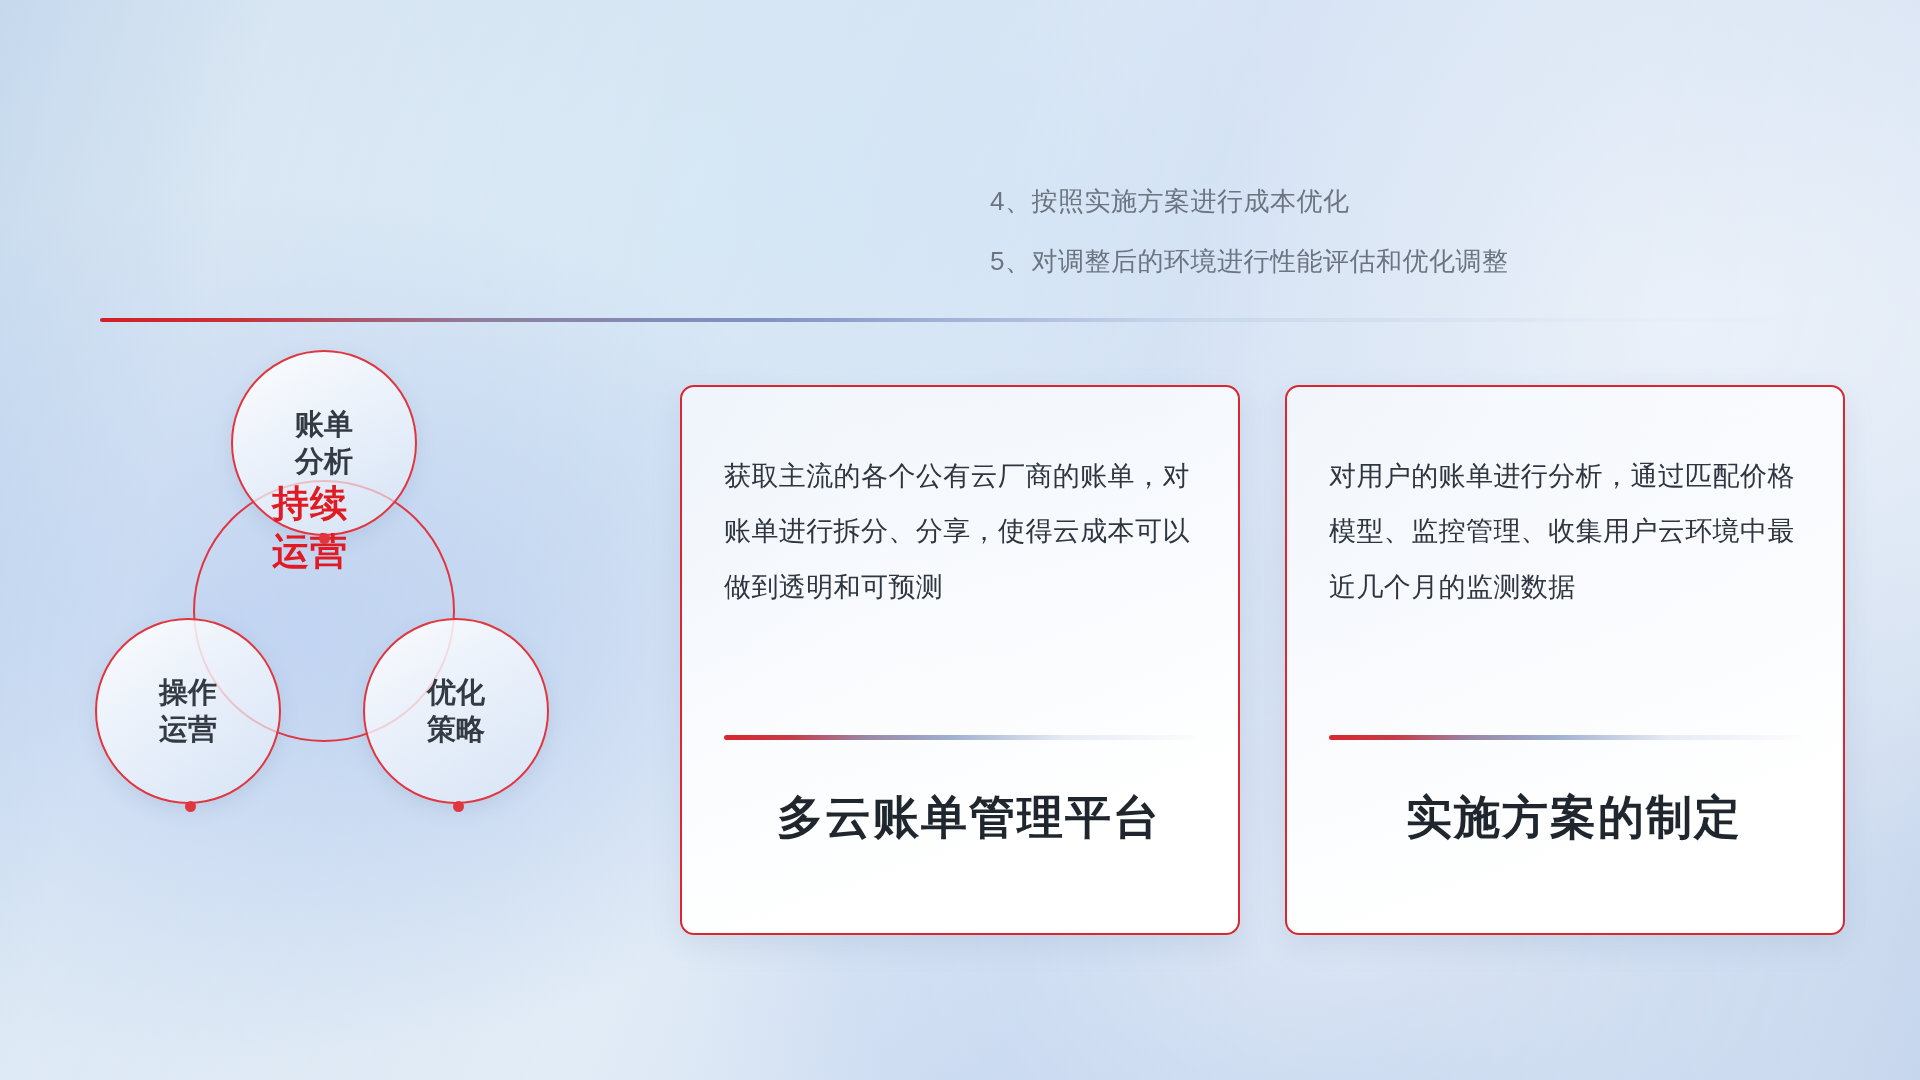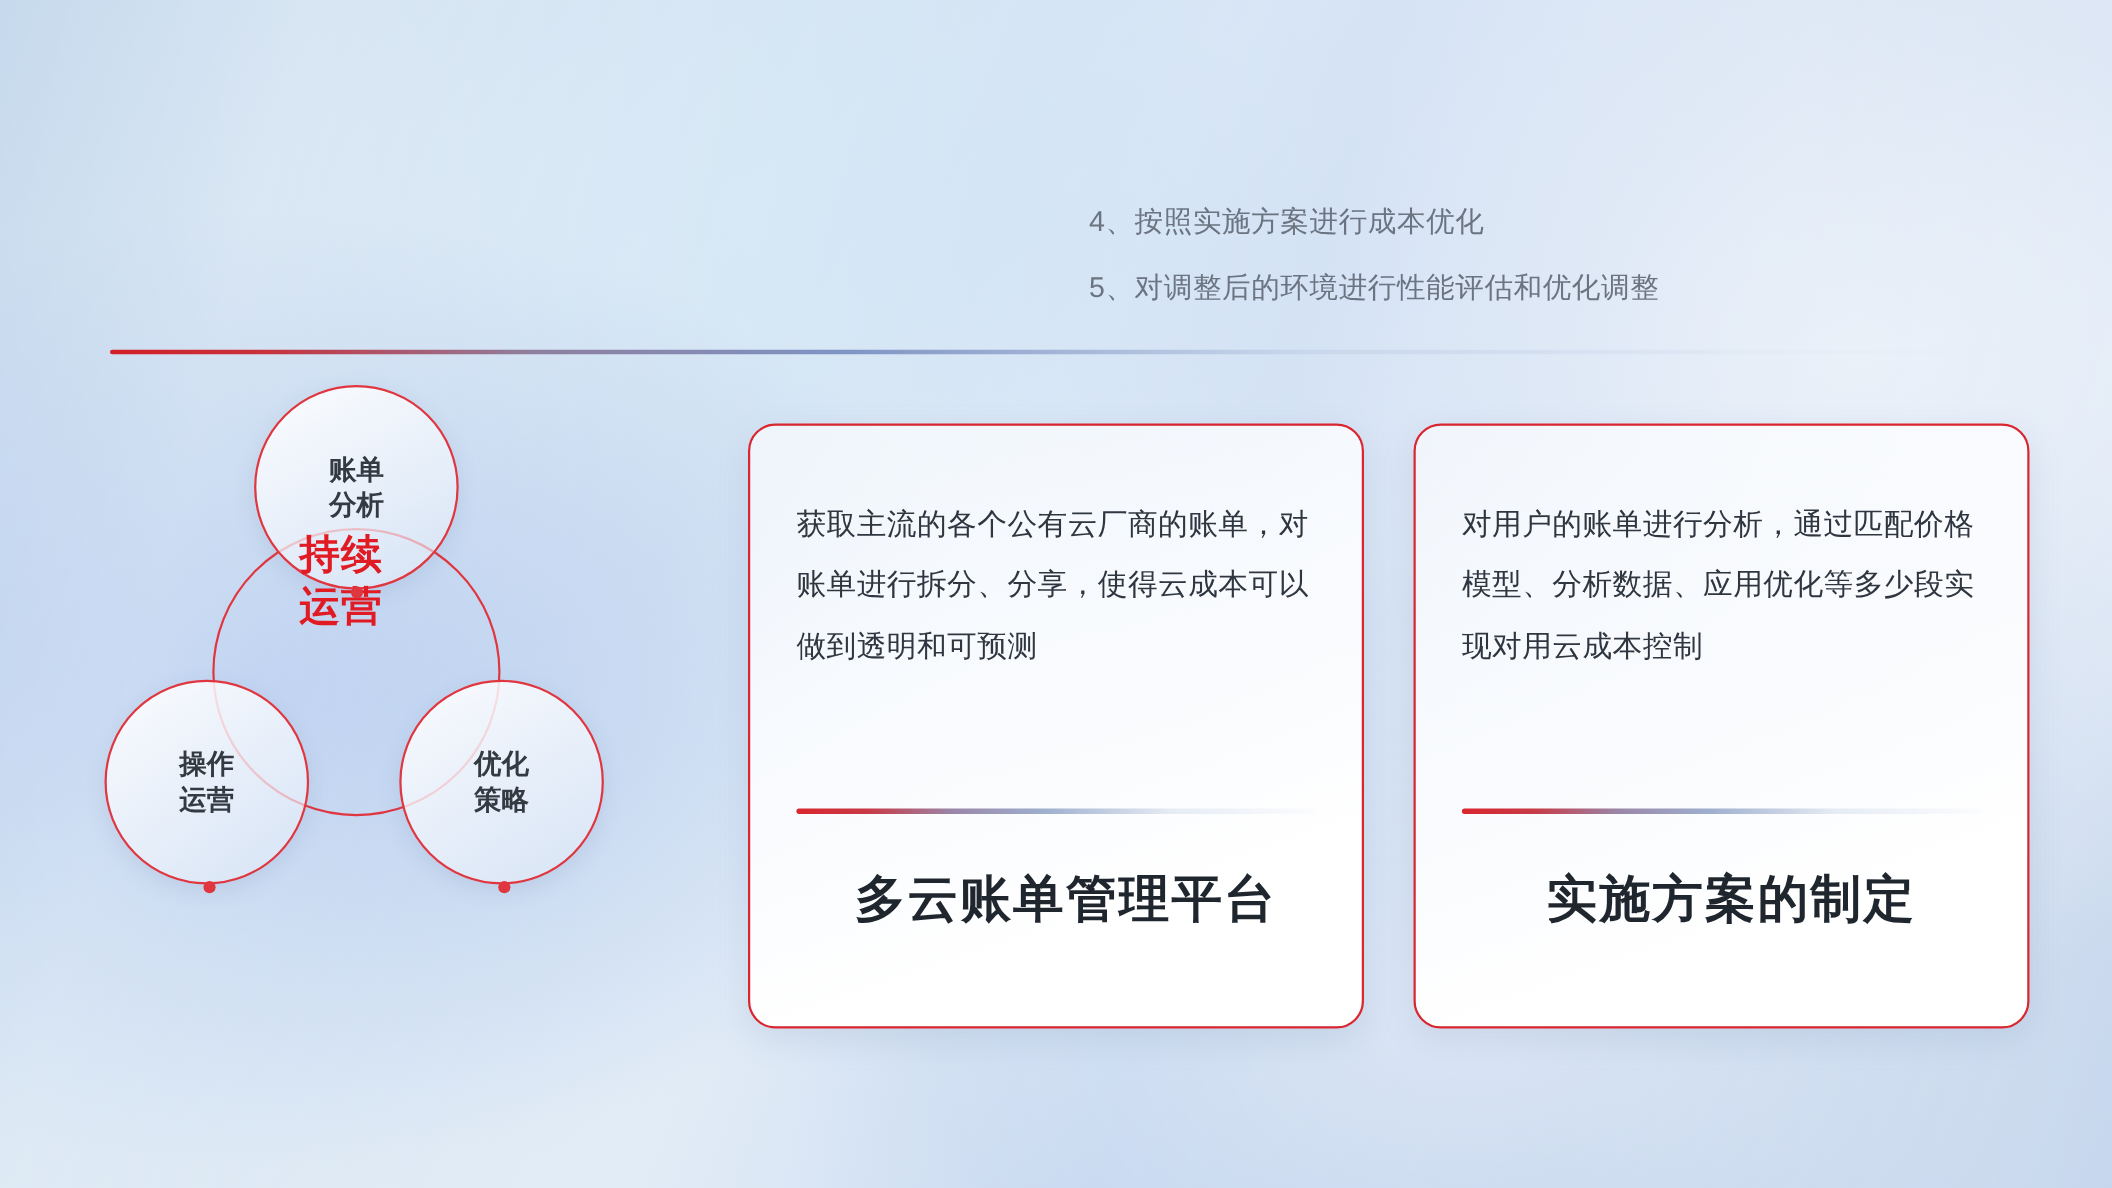--- a/index.html
+++ b/index.html
@@ -121,21 +121,21 @@
     height: 262px;
     background: transparent;
     border-color: #e0363f;
   }
   .c-top   { left: 136px; top: 0px; }
   .c-left  { left: 0px;   top: 268px; }
   .c-right { left: 268px; top: 268px; }
   .c-mid   { left: 98px;  top: 130px; }
 
   .circle-label {
-    font-size: 25px;
+    font-size: 29px;
     font-weight: 700;
     color: #333a42;
     line-height: 1.28;
   }
   .center-label {
     position: absolute;
     left: 84px;
     top: 130px;
     width: 262px;
     height: 262px;
@@ -160,21 +160,21 @@
   .dot-left  { left: 90px;  top: 451px; }
   .dot-right { left: 358px; top: 451px; }
 
   
   .card {
     position: absolute;
     top: 385px;
     width: 560px;
     height: 550px;
     border: 2px solid #d9262f;
-    border-radius: 25px;
+    border-radius: 14px;
     box-sizing: border-box;
     background: linear-gradient(160deg, rgba(255,255,255,0.62) 0%, rgba(252,253,255,0.88) 38%, #ffffff 78%, #ffffff 100%);
     box-shadow: 0 10px 28px rgba(120,145,180,0.18);
     padding: 62px 42px 0 42px;
   }
   .card-1 { left: 680px; }
   .card-2 { left: 1285px; }
 
   .card-body {
     font-size: 27px;
@@ -253,18 +253,18 @@
     <div class="node-dot dot-right"></div>
   </div>
 
   <div class="card card-1 layer">
     <div class="card-body">获取主流的各个公有云厂商的账单，对账单进行拆分、分享，使得云成本可以做到透明和可预测</div>
     <div class="card-rule"></div>
     <div class="card-title">多云账单管理平台</div>
   </div>
 
   <div class="card card-2 layer">
-    <div class="card-body">对用户的账单进行分析，通过匹配价格模型、分析数据、应用优化等多少段实现对用云成本控制</div>
+    <div class="card-body">对用户的账单进行分析，通过匹配价格模型、监控管理、收集用户云环境中最近几个月的监测数据</div>
     <div class="card-rule"></div>
     <div class="card-title">实施方案的制定</div>
   </div>
 
 </div>
 
 </body></html>

